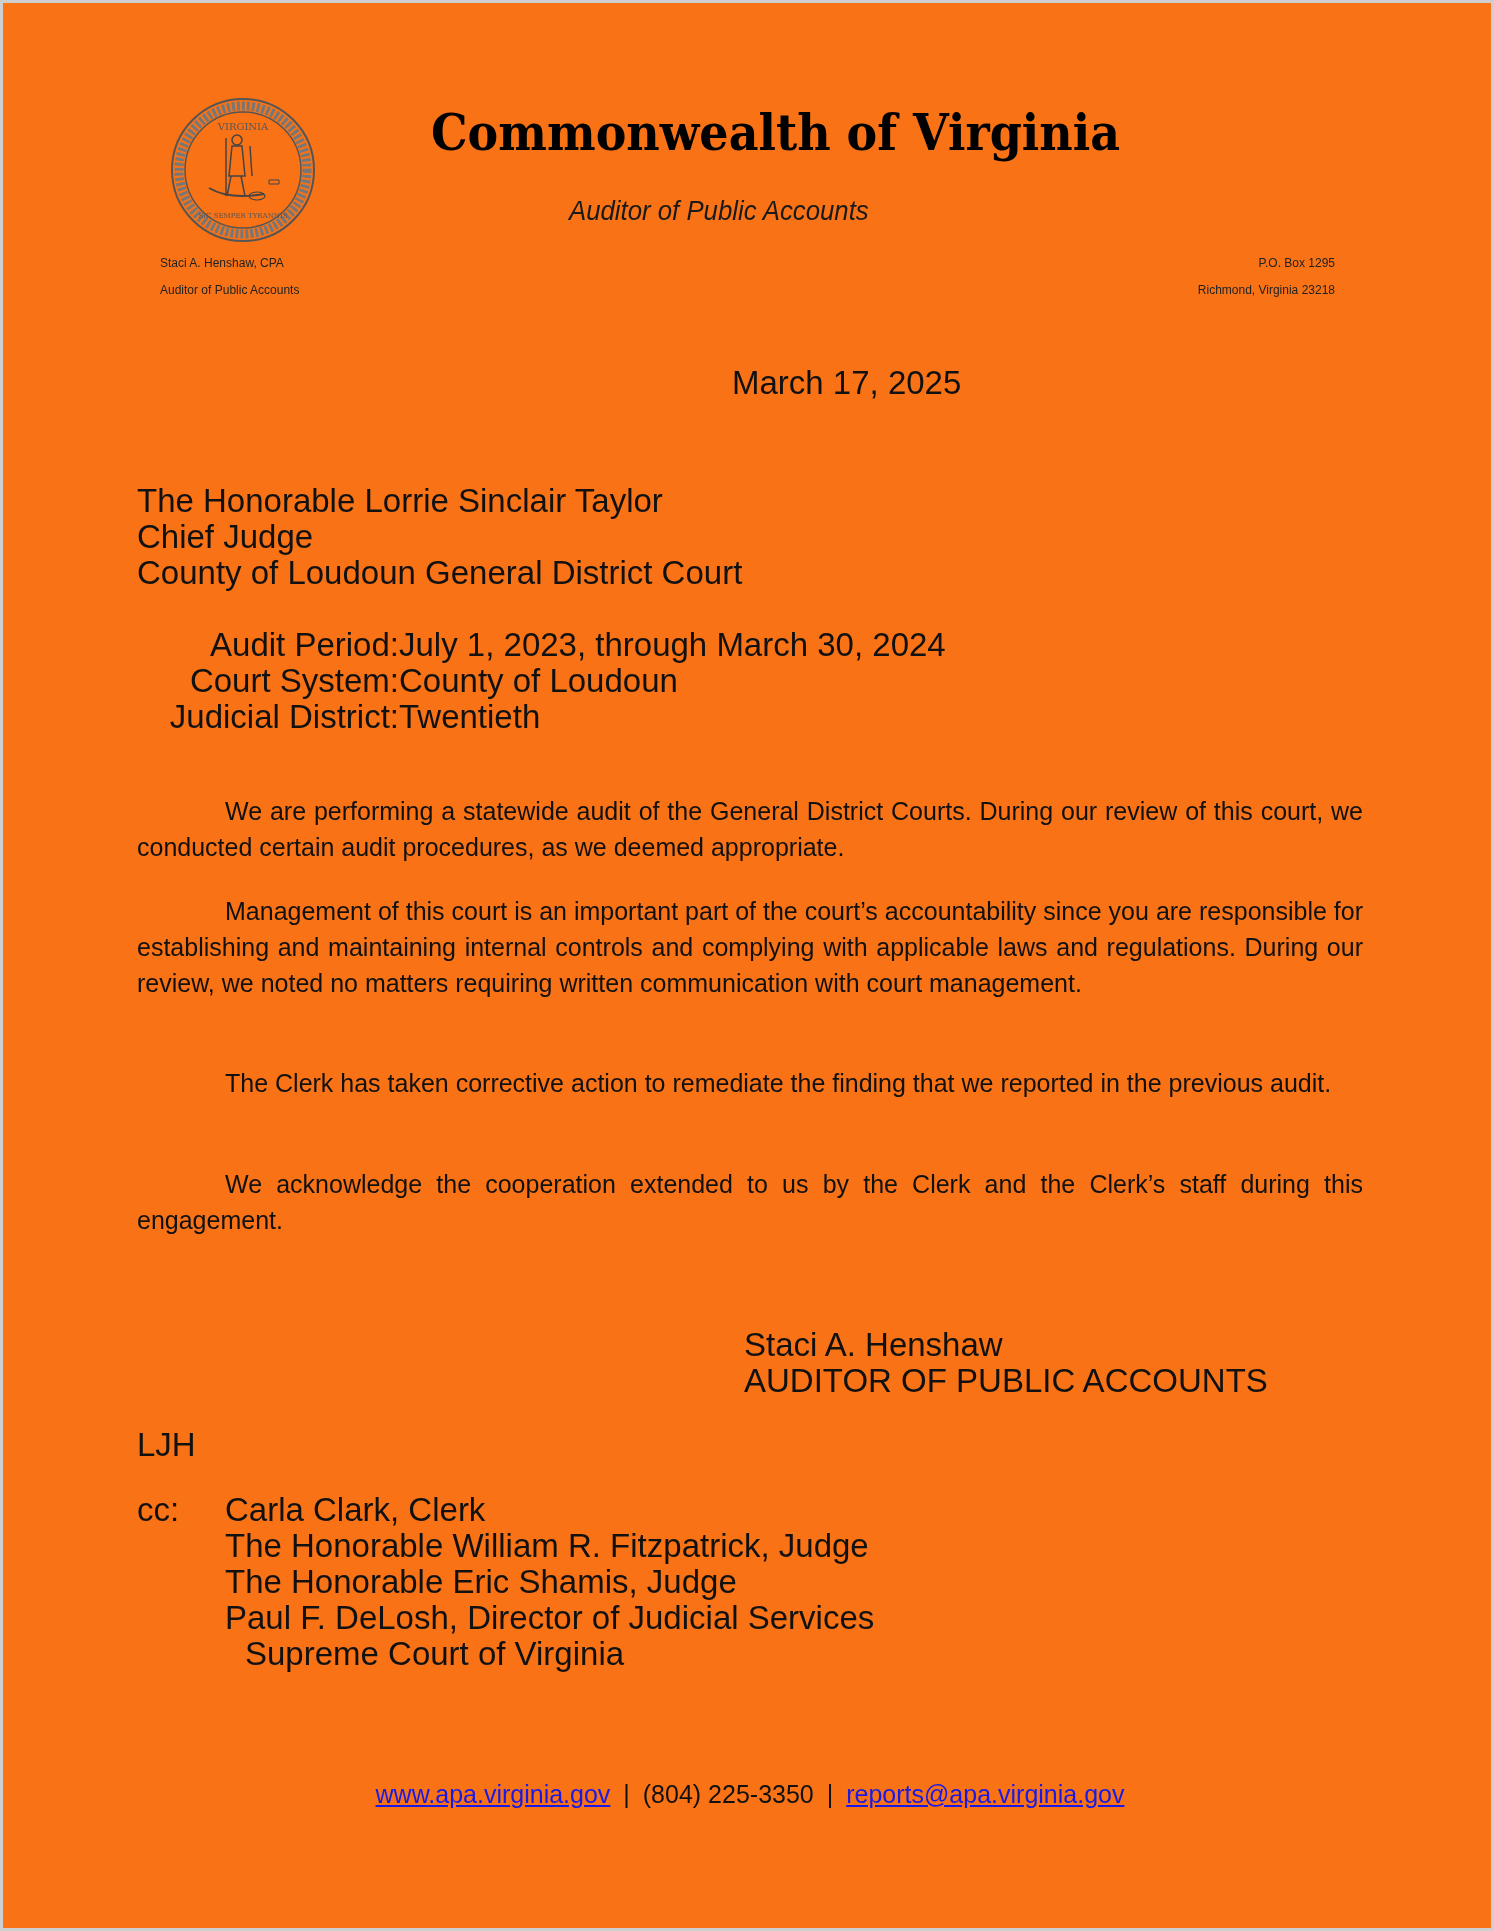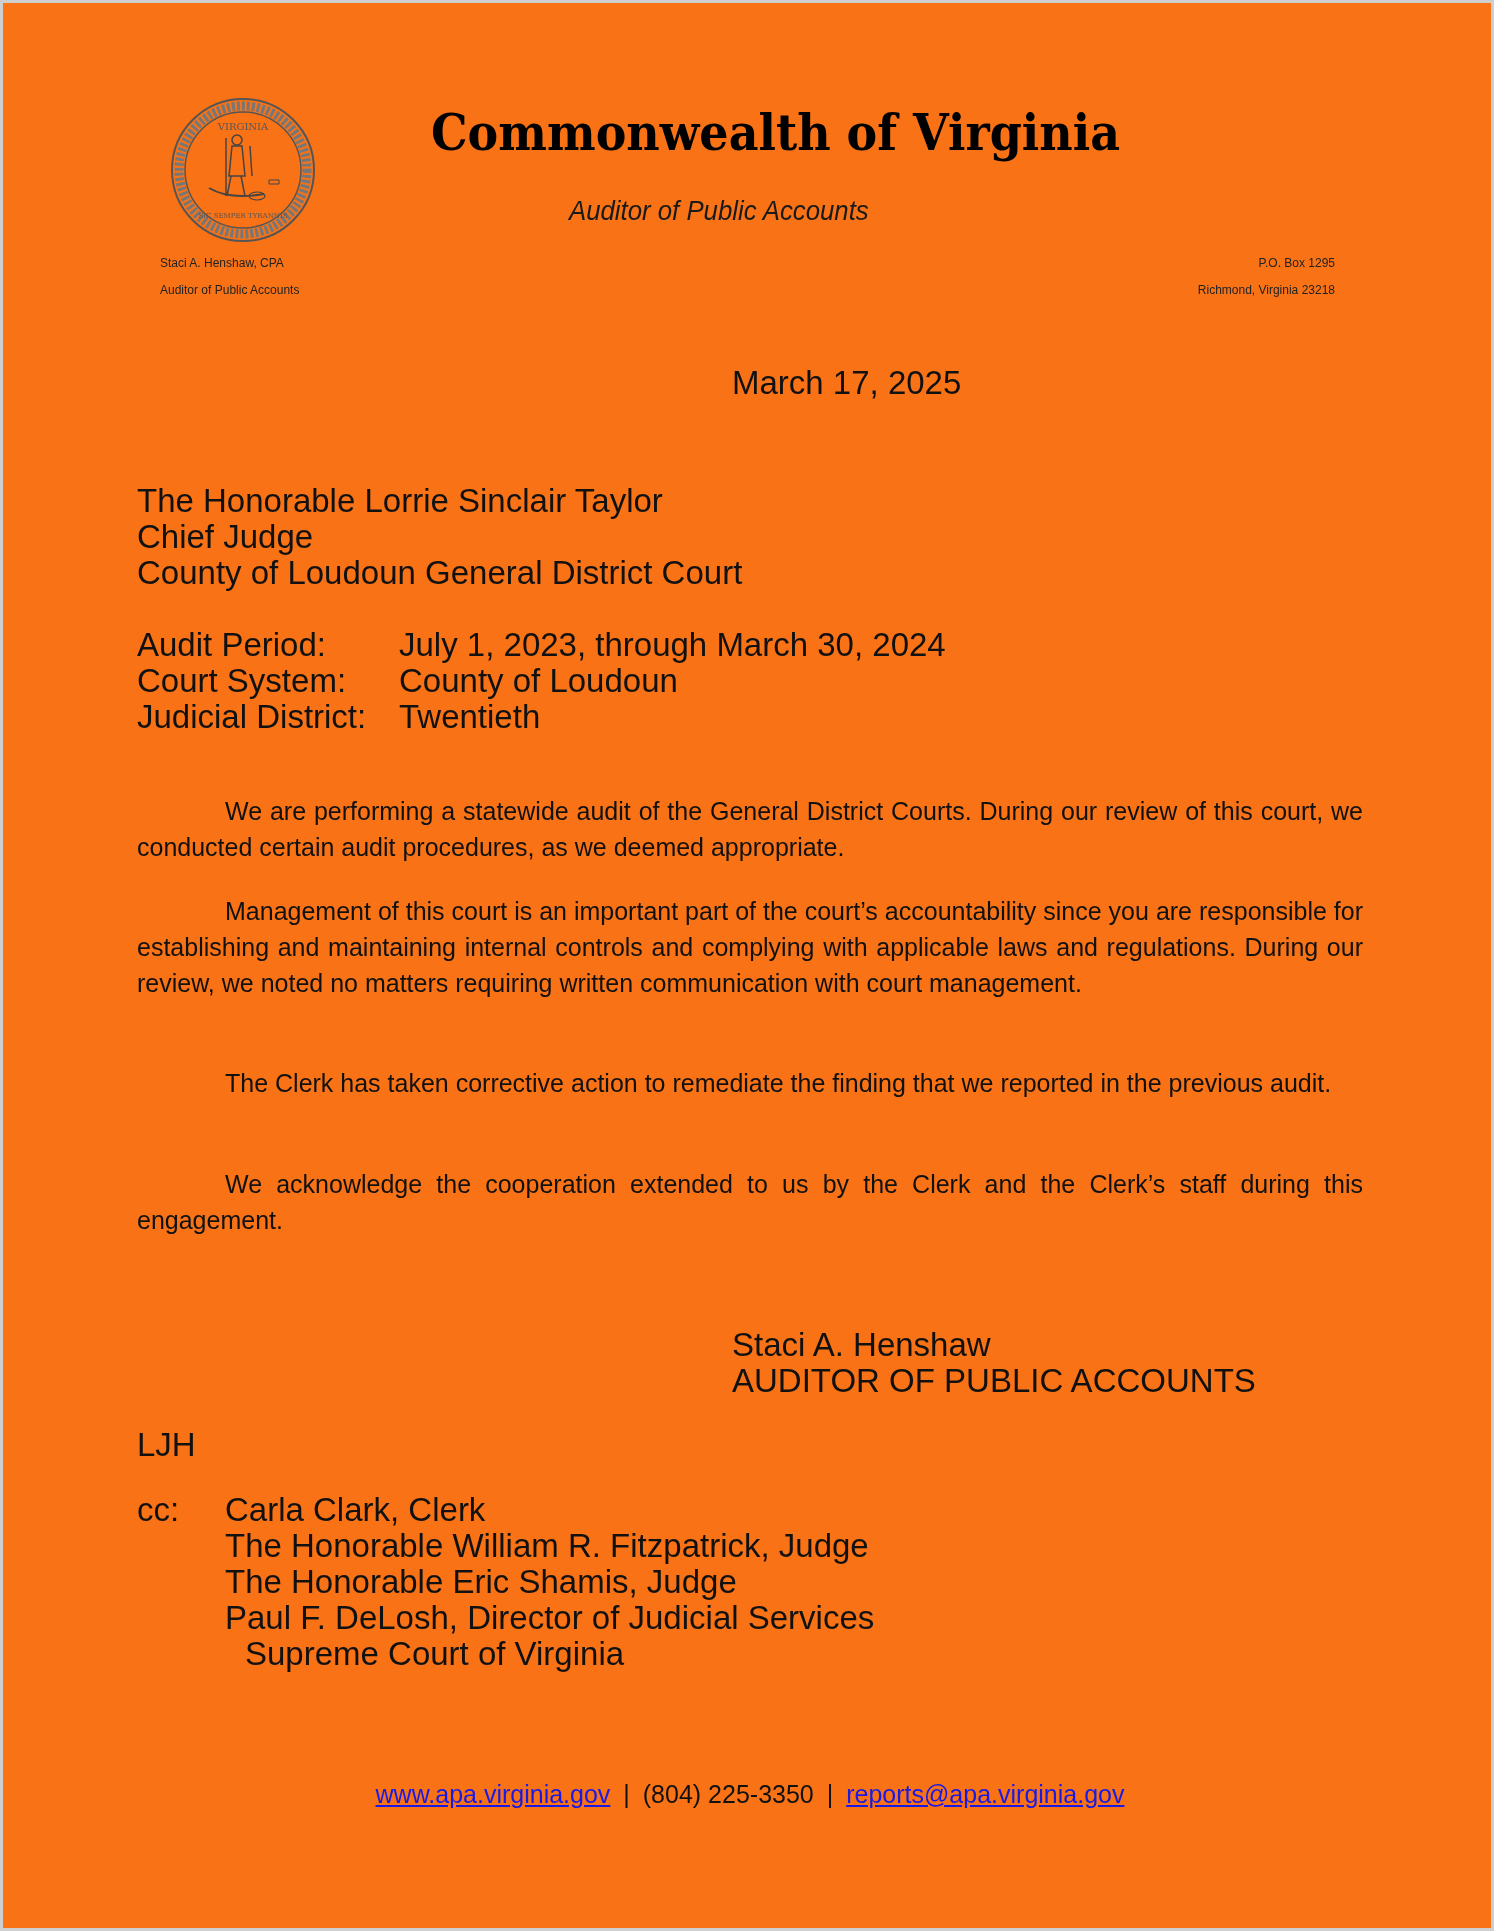--- a/index.html
+++ b/index.html
@@ -34,34 +34,34 @@
   .hdr-left { left: 157px; top: 247px; }
   .hdr-right { right: 156px; top: 247px; text-align: right; }
 
   .body-text { font-size: 33px; line-height: 36px; color: #111; }
   .date { left: 729px; top: 362px; }
   .addressee { left: 134px; top: 456px; margin-top: 24px; }
   .addressee div { height: 36px; }
 
   .meta { left: 134px; top: 624px; }
   .meta-row { display: flex; height: 36px; }
-  .meta-label { width: 262px; }
+  .meta-label { width: 262px; text-align: right; }
 
   .para {
     position: absolute; left: 134px; width: 1226px;
     font-size: 25px; line-height: 36px; text-align: justify; text-indent: 88px;
     color: #111;
   }
   .p1 { top: 790px; }
   .p2 { top: 890px; }
   .p3 { top: 1062px; }
   .p4 { top: 1163px; }
 
   .sig { left: 729px; top: 1324px; }
-  .sig div { height: 36px; }
+  .sig div { height: 36px; margin-left: 12px; }
 
   .initials { left: 134px; top: 1424px; }
 
   .cc { left: 134px; top: 1489px; }
   .cc-row { display: flex; height: 36px; }
   .cc-label { width: 88px; }
   .cc-indent { padding-left: 108px; }
 
   .footer {
     left: 0; width: 1494px; top: 1777px; text-align: center;

